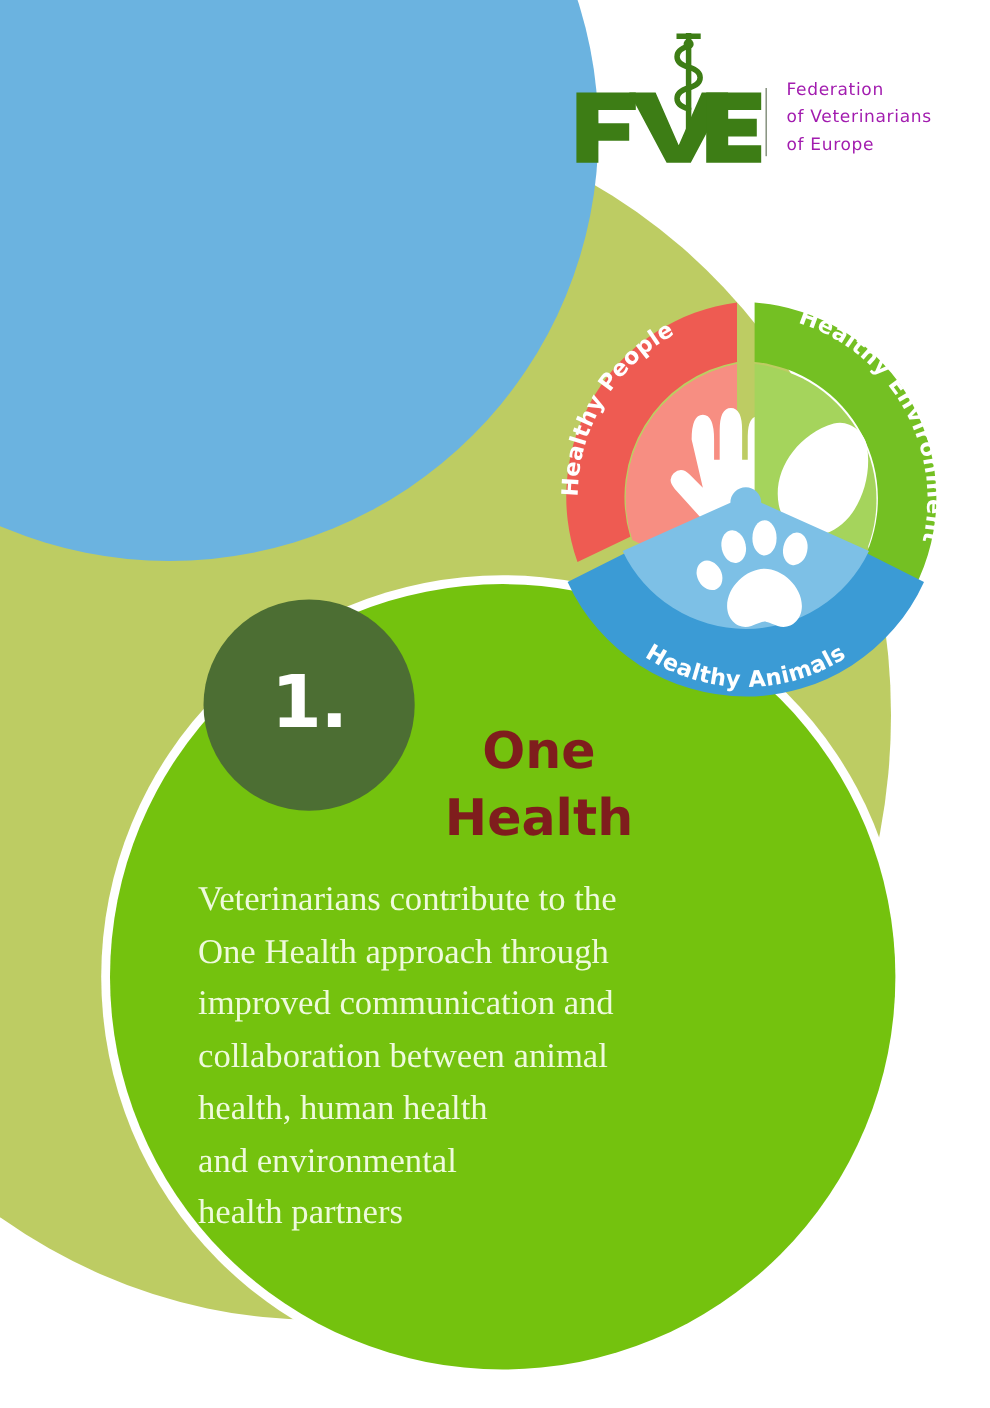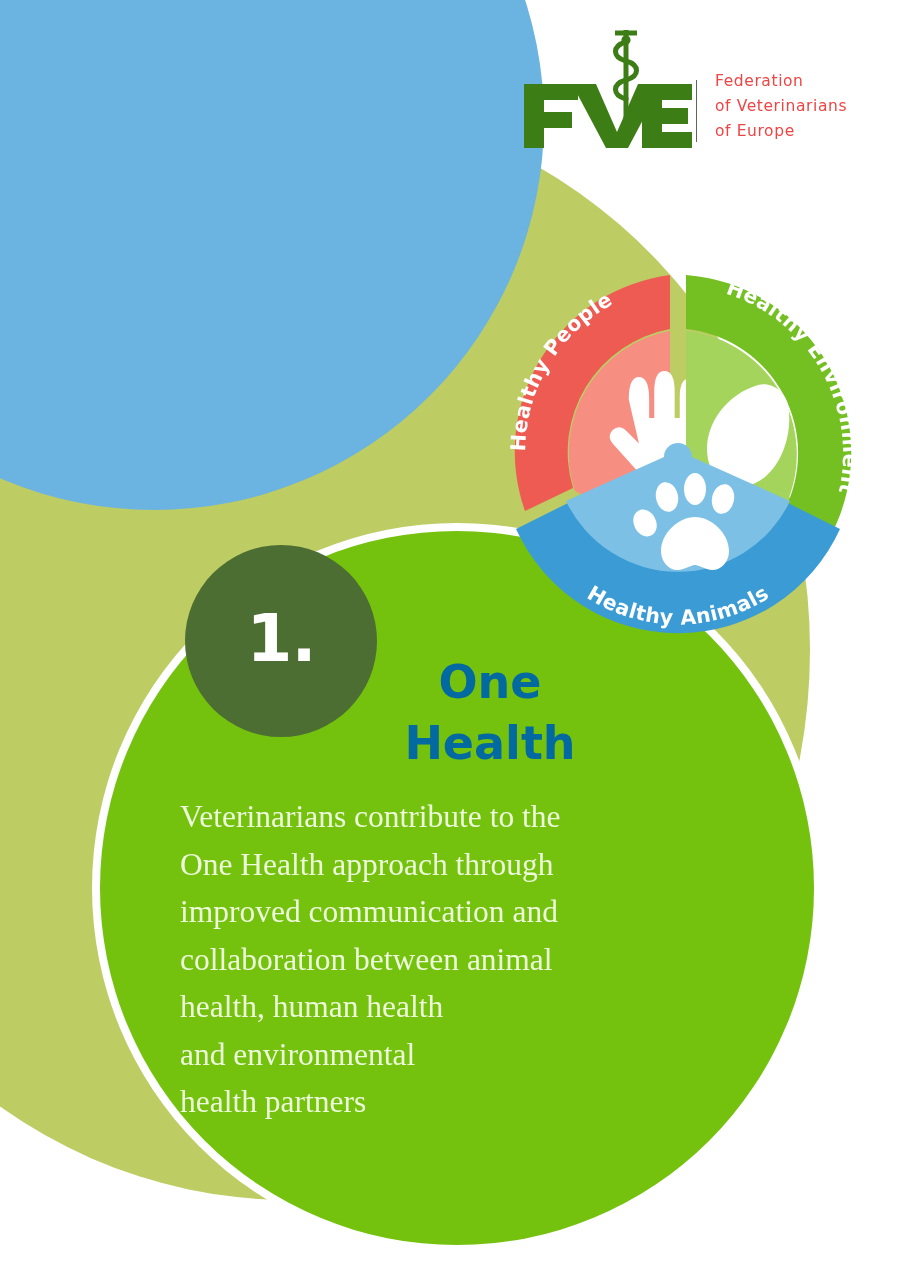--- a/index.html
+++ b/index.html
@@ -75,21 +75,21 @@
   }
   .logo-mark { position: relative; width: 176px; height: 128px; }
   .logo-divider {
     width: 1px;
     height: 62px;
     background: #5a6a50;
     margin: 0 18px 10px 0;
     align-self: flex-end;
   }
   .logo-text {
-    color: #ef4444;
+    color: #a21caf;
     font-family: "DejaVu Sans", "Liberation Sans", sans-serif;
     font-size: 15.5px;
     line-height: 1.62;
     letter-spacing: 0.6px;
     padding-bottom: 8px;
     white-space: pre-line;
   }
 
   
   .green-ring {
@@ -112,21 +112,21 @@
     background: #74c20e;
     z-index: 5;
   }
 
   .section-heading {
     position: absolute;
     left: 330px;
     top: 652px;
     width: 320px;
     text-align: center;
-    color: #0369a1;
+    color: #7f1d1d;
     font-family: "DejaVu Sans", "Liberation Sans", sans-serif;
     font-weight: bold;
     font-size: 46px;
     line-height: 1.33;
     z-index: 7;
     white-space: pre-line;
   }
 
   .section-body {
     position: absolute;

